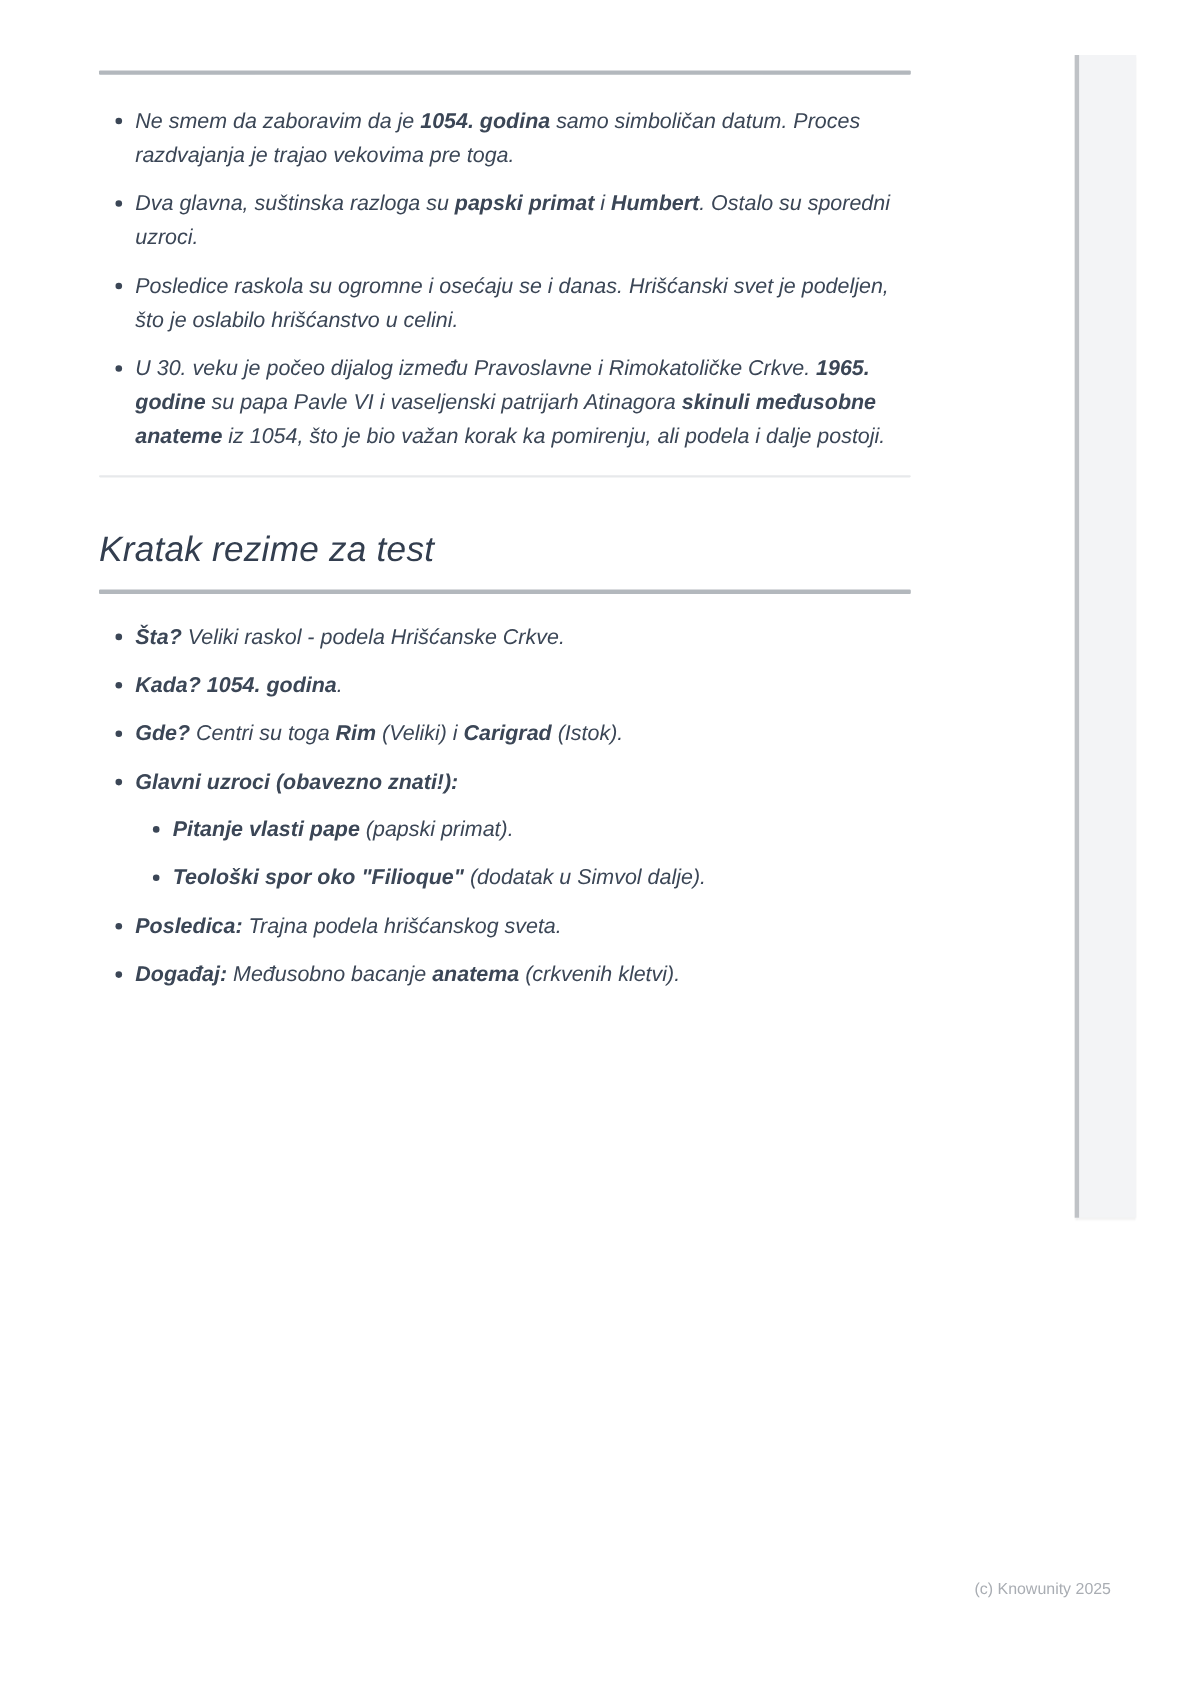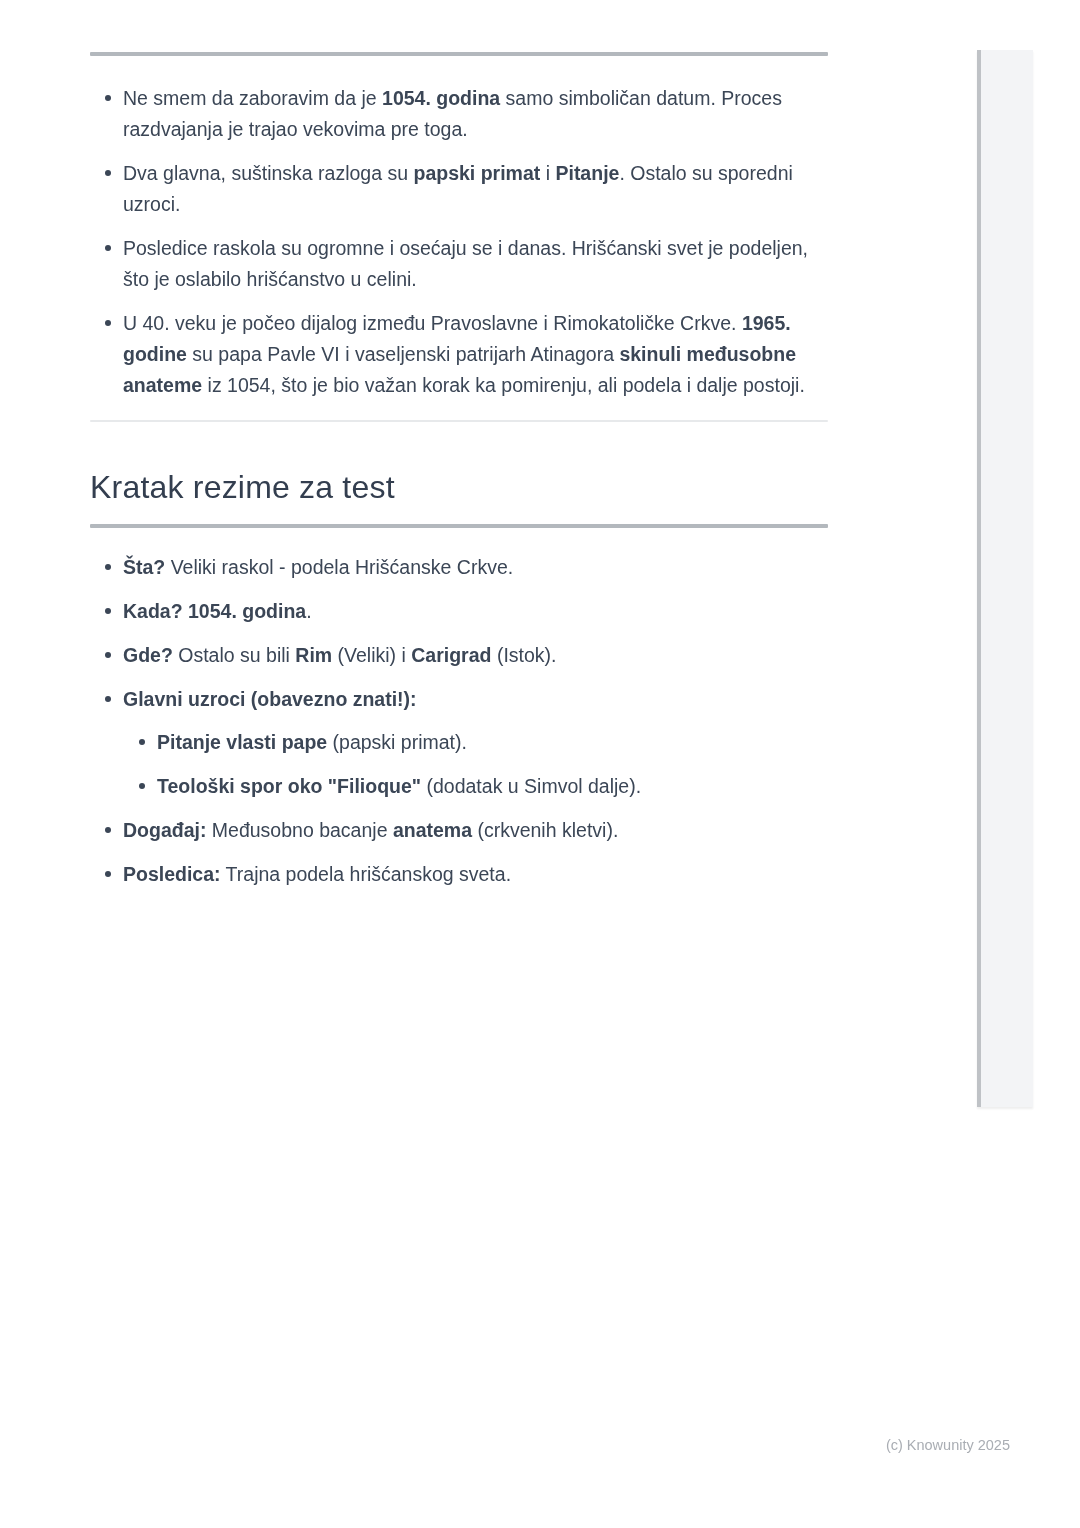--- a/index.html
+++ b/index.html
@@ -5,21 +5,21 @@
   html, body { margin: 0; padding: 0; }
   body {
     width: 1080px; height: 1528px;
     background: #ffffff;
     font-family: "Liberation Sans", sans-serif;
     color: #3b4656;
     position: relative;
     overflow: hidden;
   }
   .page { position: absolute; inset: 0; background: #ffffff; }
-  .content { position: absolute; left: 90px; top: 1px; width: 738px; }
+  .content { position: absolute; left: 90px; top: 13px; width: 738px; font-style: italic; }
 
   .divider { background: #b3b8bd; height: 4px; border-radius: 1px; }
   .divider.top { margin-top: 51px; }
   .divider.light { height: 2px; background: #e7e9eb; margin-top: 19px; }
   .divider.under-heading { margin-top: 14px; }
 
   ul { list-style: none; margin: 0; padding: 0 0 0 33px; }
   ul.notes { margin-top: 27px; }
   ul.summary { margin-top: 24px; }
   li {
@@ -72,44 +72,44 @@
 <body>
 
 <div class="page">
 
   <div class="content">
 
     <div class="divider top"></div>
 
     <ul class="notes">
       <li><span><span>Ne smem da zaboravim da je </span><span class="b">1054. godina</span><span> samo simboličan datum. Proces razdvajanja je trajao vekovima pre toga.</span></span></li>
-      <li><span><span>Dva glavna, suštinska razloga su </span><span class="b">papski primat</span><span> i </span><span class="b">Pitanje</span><span>. Ostalo su sporedni uzroci.</span></span></li>
+      <li><span><span>Dva glavna, suštinska razloga su </span><span class="b">papski primat</span><span> i </span><span class="b">Humbert</span><span>. Ostalo su sporedni uzroci.</span></span></li>
       <li><span><span>Posledice raskola su ogromne i osećaju se i danas. Hrišćanski svet je podeljen, što je oslabilo hrišćanstvo u celini.</span></span></li>
-      <li><span><span>U 40. veku je počeo dijalog između Pravoslavne i Rimokatoličke Crkve. </span><span class="b">1965. godine</span><span> su papa Pavle VI i vaseljenski patrijarh Atinagora </span><span class="b">skinuli međusobne anateme</span><span> iz 1054, što je bio važan korak ka pomirenju, ali podela i dalje postoji.</span></span></li>
+      <li><span><span>U 30. veku je počeo dijalog između Pravoslavne i Rimokatoličke Crkve. </span><span class="b">1965. godine</span><span> su papa Pavle VI i vaseljenski patrijarh Atinagora </span><span class="b">skinuli međusobne anateme</span><span> iz 1054, što je bio važan korak ka pomirenju, ali podela i dalje postoji.</span></span></li>
     </ul>
 
     <div class="divider light"></div>
 
     <h1 class="heading">Kratak rezime za test</h1>
 
     <div class="divider under-heading"></div>
 
     <ul class="summary">
       <li><span><span class="b">Šta?</span><span> Veliki raskol - podela Hrišćanske Crkve.</span></span></li>
       <li><span><span class="b">Kada? 1054. godina</span><span>.</span></span></li>
-      <li><span><span class="b">Gde?</span><span> Ostalo su bili </span><span class="b">Rim</span><span> (Veliki) i </span><span class="b">Carigrad</span><span> (Istok).</span></span></li>
+      <li><span><span class="b">Gde?</span><span> Centri su toga </span><span class="b">Rim</span><span> (Veliki) i </span><span class="b">Carigrad</span><span> (Istok).</span></span></li>
       <li>
         <span><span class="b">Glavni uzroci (obavezno znati!):</span></span>
         <ul class="sub">
           <li><span><span class="b">Pitanje vlasti pape</span><span> (papski primat).</span></span></li>
           <li><span><span class="b">Teološki spor oko "Filioque"</span><span> (dodatak u Simvol dalje).</span></span></li>
         </ul>
       </li>
+      <li><span><span class="b">Posledica:</span><span> Trajna podela hrišćanskog sveta.</span></span></li>
       <li><span><span class="b">Događaj:</span><span> Međusobno bacanje </span><span class="b">anatema</span><span> (crkvenih kletvi).</span></span></li>
-      <li><span><span class="b">Posledica:</span><span> Trajna podela hrišćanskog sveta.</span></span></li>
     </ul>
 
   </div>
 
   <div class="next-page"></div>
 
   <div class="footer">(c) Knowunity 2025</div>
 
 </div>
 

